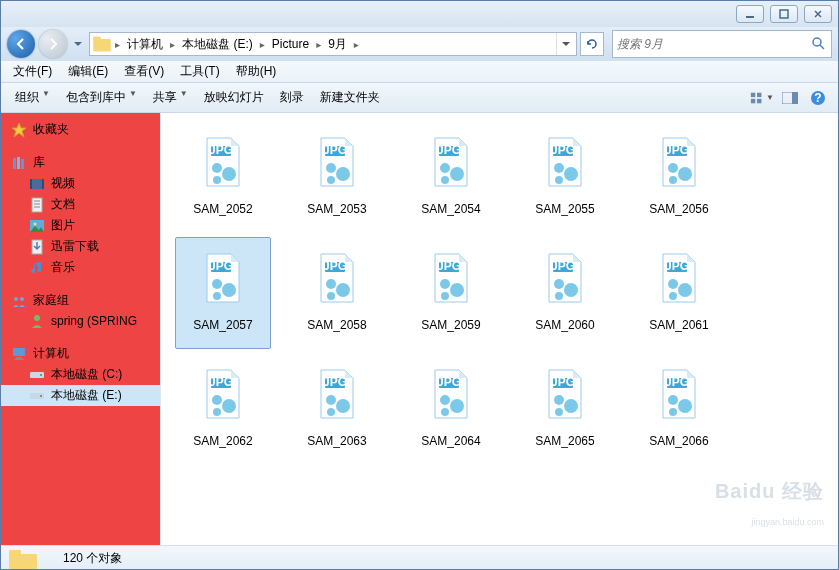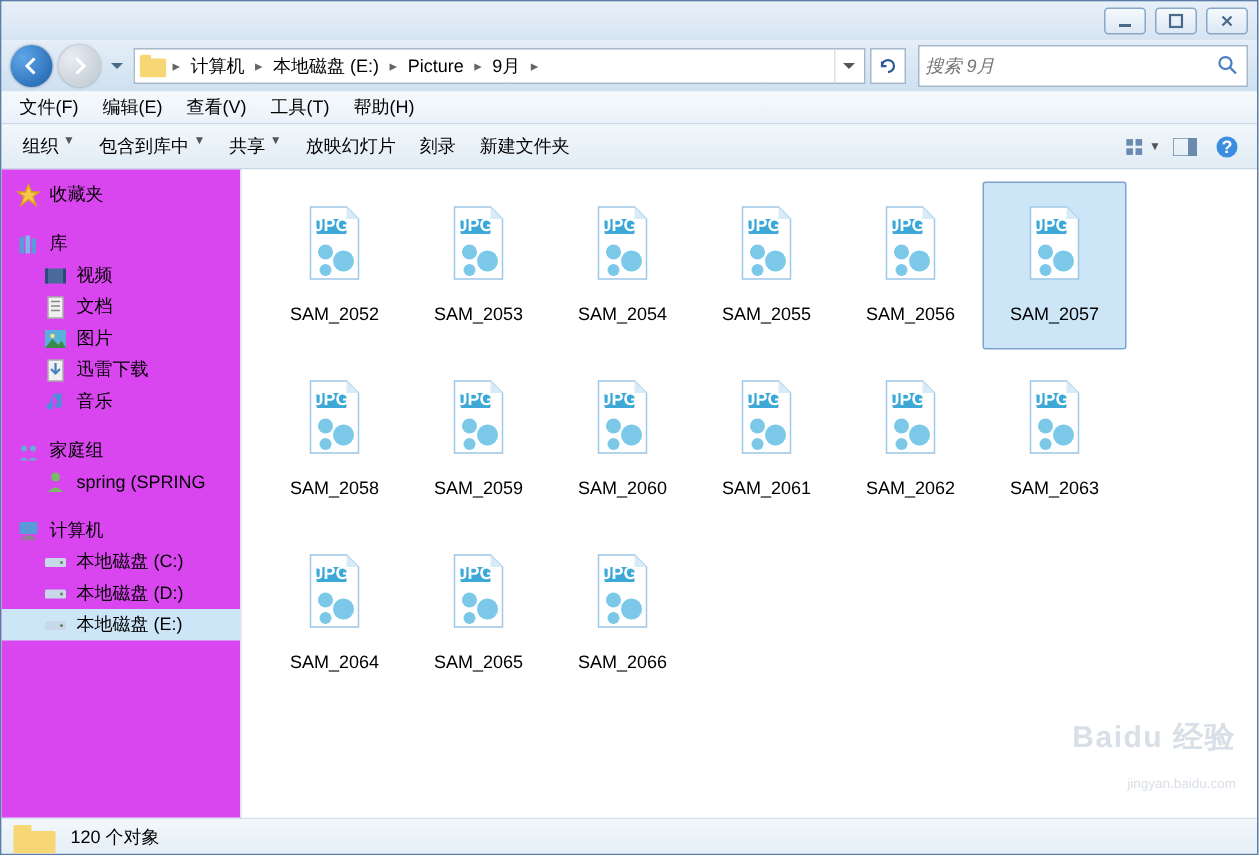--- a/index.html
+++ b/index.html
@@ -32,36 +32,36 @@
 
 
 .toolbar { height: 30px; background: linear-gradient(#f2f7fb, #e1ecf5); border-bottom: 1px solid #c8d8e8; display: flex; align-items: center; padding: 0 6px; }
 .tool-item { padding: 3px 8px; cursor: default; display: flex; align-items: flex-start; gap: 3px; }
 .tool-dd { font-size: 8px; color: #555; }
 .tool-spacer { flex: 1; }
 .tool-icon-btn { width: 24px; height: 22px; display: flex; align-items: center; justify-content: center; margin: 0 2px; }
 
 
 .main { display: flex; height: 432px; }
-.sidebar { width: 160px; border-right: 1px solid #dfe8f0; overflow-y: auto; padding: 6px 0; background: #d946ef; text-align: right; }
+.sidebar { width: 160px; border-right: 1px solid #dfe8f0; overflow-y: auto; padding: 6px 0; background: #ef4444; text-align: right; }
 .side-group { margin-bottom: 12px; }
 .side-item { display: flex; align-items: center; padding: 2px 4px 2px 10px; gap: 6px; cursor: default; }
 .side-item.child { padding-left: 28px; }
 .side-item.selected { background: #cde6f7; }
 .side-ico { width: 16px; height: 16px; flex-shrink: 0; }
 
 .content { flex: 1; overflow-y: auto; padding: 8px 4px; background: #fff; position: relative; }
-.file-grid { display: flex; flex-wrap: wrap; gap: 4px 0; padding-left: 10px; }
+.file-grid { display: flex; flex-wrap: wrap; gap: 4px 18px; padding-left: 10px; }
 .file-item { width: 96px; height: 112px; display: flex; flex-direction: column; align-items: center; justify-content: flex-start; padding: 4px; border: 1px solid transparent; border-radius: 2px; cursor: default; }
 .file-item.selected { background: #cde6f7; border-color: #7da2ce; }
 .file-thumb { width: 72px; height: 72px; display: flex; align-items: center; justify-content: center; }
 .file-label { text-align: left; margin-top: 4px; word-break: break-all; }
 
 
-.statusbar { height: 26px; background: linear-gradient(#f2f7fb, #e4eef6); border-top: 1px solid #d4e0ec; display: flex; align-items: center; padding: 0 6px; gap: 8px; }
+.statusbar { height: 26px; background: linear-gradient(#f2f7fb, #e4eef6); border-top: 1px solid #d4e0ec; display: flex; align-items: center; padding: 0 6px; gap: 24px; }
 .status-ico { width: 32px; height: 22px; }
 
 .watermark { position: absolute; right: 14px; bottom: 40px; font-size: 20px; color: rgba(200,210,220,.7); font-weight: bold; letter-spacing: 1px; pointer-events: none; }
 .watermark-sub { position: absolute; right: 14px; bottom: 18px; font-size: 9px; color: rgba(200,210,220,.7); pointer-events: none; }
 
 
 .folder-svg { fill: #f7d774; }
 .star-svg { fill: #f8c64a; stroke: #d4a020; }
 </style>
 </head>
@@ -270,27 +270,20 @@
           </svg>
           <span>计算机</span>
         </div>
       <div class="side-item child">
           <svg class="side-ico" viewBox="0 0 16 16">
             <rect x="1" y="5" width="14" height="6" fill="#c8d8e8" rx="1"></rect>
             <circle cx="12" cy="8" r="1" fill="#5a8a5a"></circle>
           </svg>
           <span>本地磁盘 (C:)</span>
         </div>
-      <div class="side-item child">
-          <svg class="side-ico" viewBox="0 0 16 16">
-            <rect x="1" y="5" width="14" height="6" fill="#c8d8e8" rx="1"></rect>
-            <circle cx="12" cy="8" r="1" fill="#5a8a5a"></circle>
-          </svg>
-          <span>本地磁盘 (D:)</span>
-        </div>
       <div class="side-item child selected">
           <svg class="side-ico" viewBox="0 0 16 16">
             <rect x="1" y="5" width="14" height="6" fill="#c8d8e8" rx="1"></rect>
             <circle cx="12" cy="8" r="1" fill="#5a8a5a"></circle>
           </svg>
           <span>本地磁盘 (E:)</span>
         </div>
     </div>
   </div>
 

